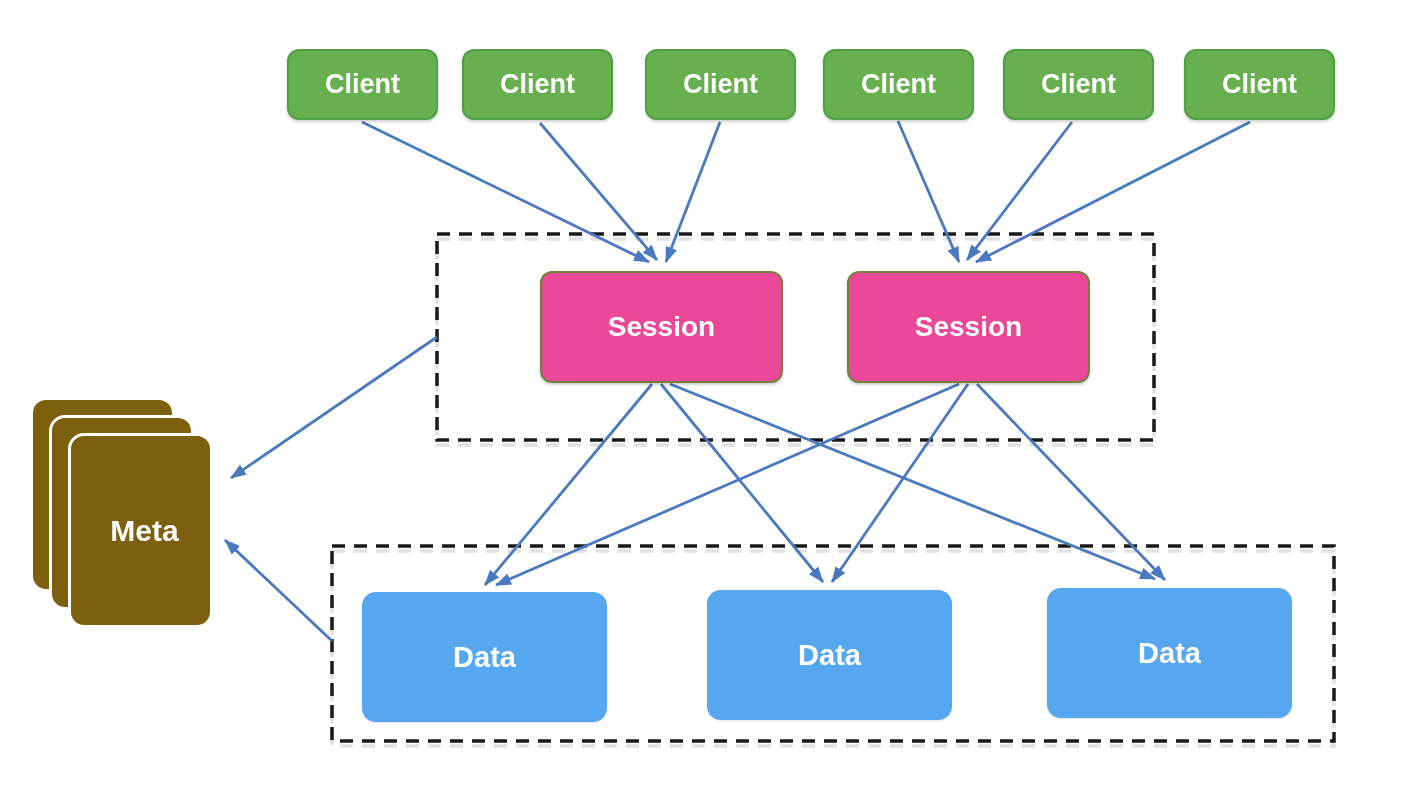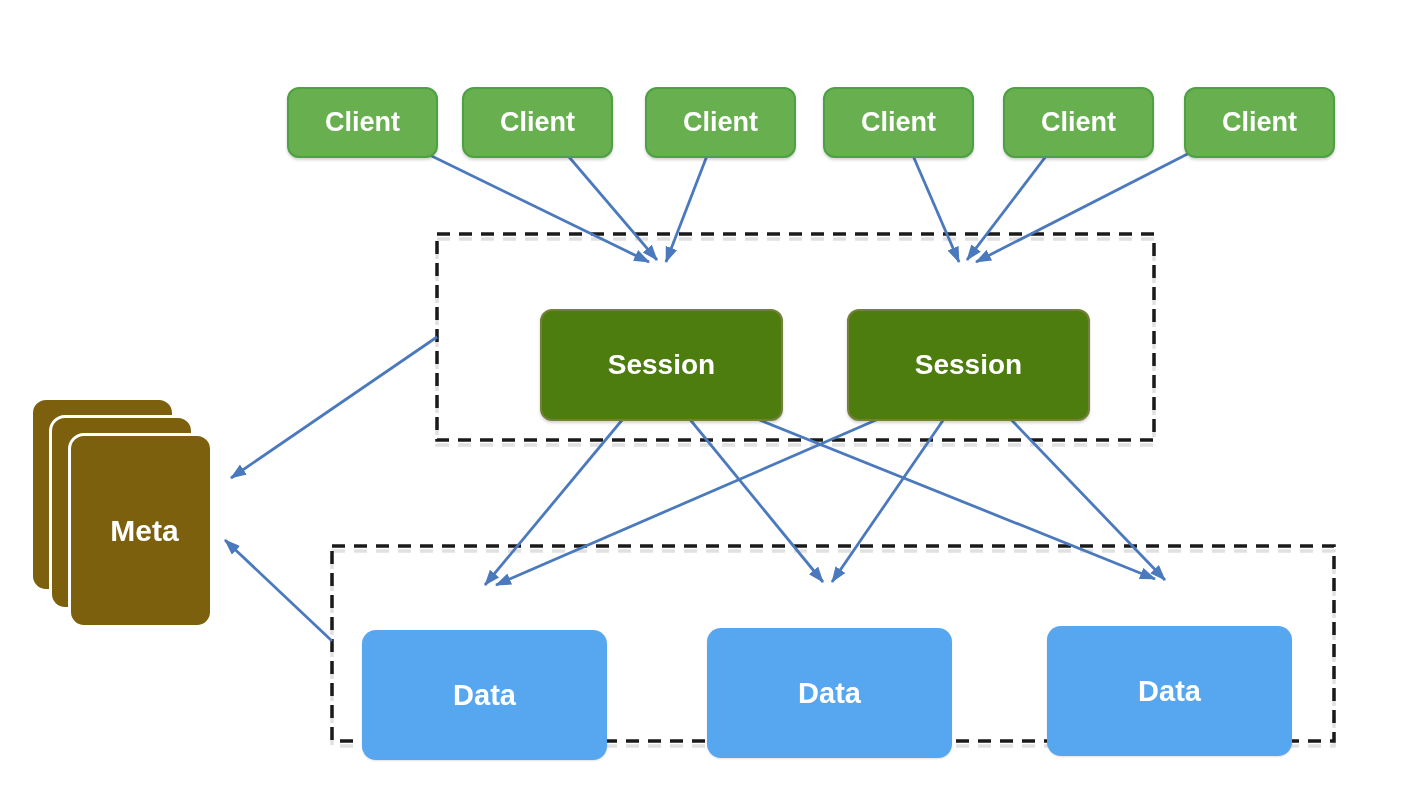--- a/index.html
+++ b/index.html
@@ -3,28 +3,28 @@
 <meta charset="utf-8">
 <style>
   html,body { margin:0; padding:0; background:#ffffff; }
   .canvas {
     position:relative; width:1426px; height:800px; background:#ffffff;
     font-family:"Liberation Sans", sans-serif; overflow:hidden;
   }
   .arrow-layer { position:absolute; left:0; top:0; width:1426px; height:800px; }
   .node {
     position:absolute; display:flex; align-items:center; justify-content:center;
-    color:#ffffff; font-weight:bold; box-sizing:border-box;margin-top:38px;
+    color:#ffffff; font-weight:bold; box-sizing:border-box;
   }
   .client {
     width:151px; height:71px; background:#68b04f; border:2.5px solid #4f9f44;
     border-radius:12px; font-size:27px; box-shadow:0 2px 3px rgba(0,0,0,.18);
   }
   .session {
-    width:243px; height:112px; background:#4d7c0f; border:2.5px solid #75803b;
+    width:243px; height:112px; background:#ec4899; border:2.5px solid #75803b;
     border-radius:12px; font-size:28px; box-shadow:0 2px 3px rgba(0,0,0,.18);
   }
   .data {
     width:245px; height:130px; background:#57a7f0;
     border-radius:14px; font-size:29px; box-shadow:0 1px 2px rgba(0,0,0,.12);
   }
   .meta-card {
     position:absolute; width:145px; height:195px; background:#7d600e;
     border:3px solid #ffffff; border-radius:16px; box-sizing:border-box;
     display:flex; align-items:center; justify-content:center;

